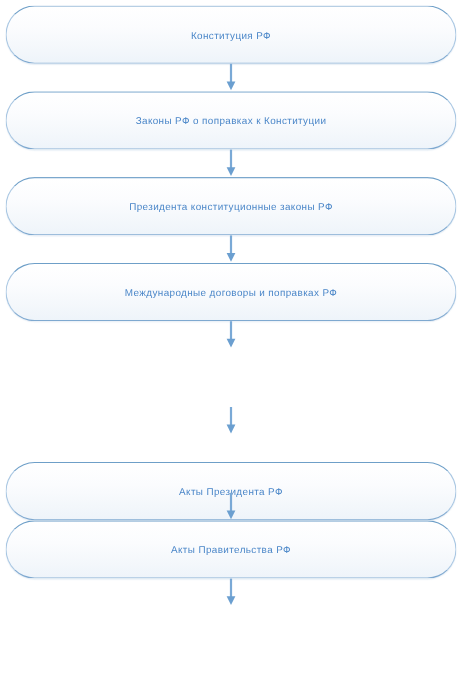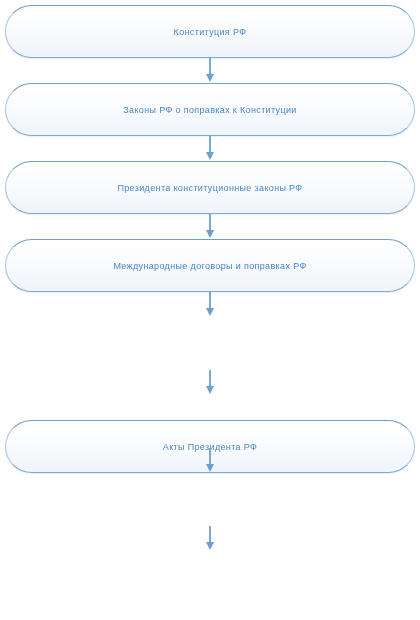--- a/index.html
+++ b/index.html
@@ -125,19 +125,22 @@
   </div>
 
   <div class="node" style="top:381px;margin-top:39px;">
     <span class="node-label">Акты Президента РФ</span>
   </div>
   <div class="connector" style="top:448px;">
     <span class="shaft"></span>
     <span class="head"></span>
   </div>
 
+  <div class="node" style="top:473px;">
+    <span class="node-label">Акты Правительства РФ</span>
+  </div>
   <div class="connector" style="top:526px;">
     <span class="shaft"></span>
     <span class="head"></span>
   </div>
 
 
 </div>
 
 </body></html>

